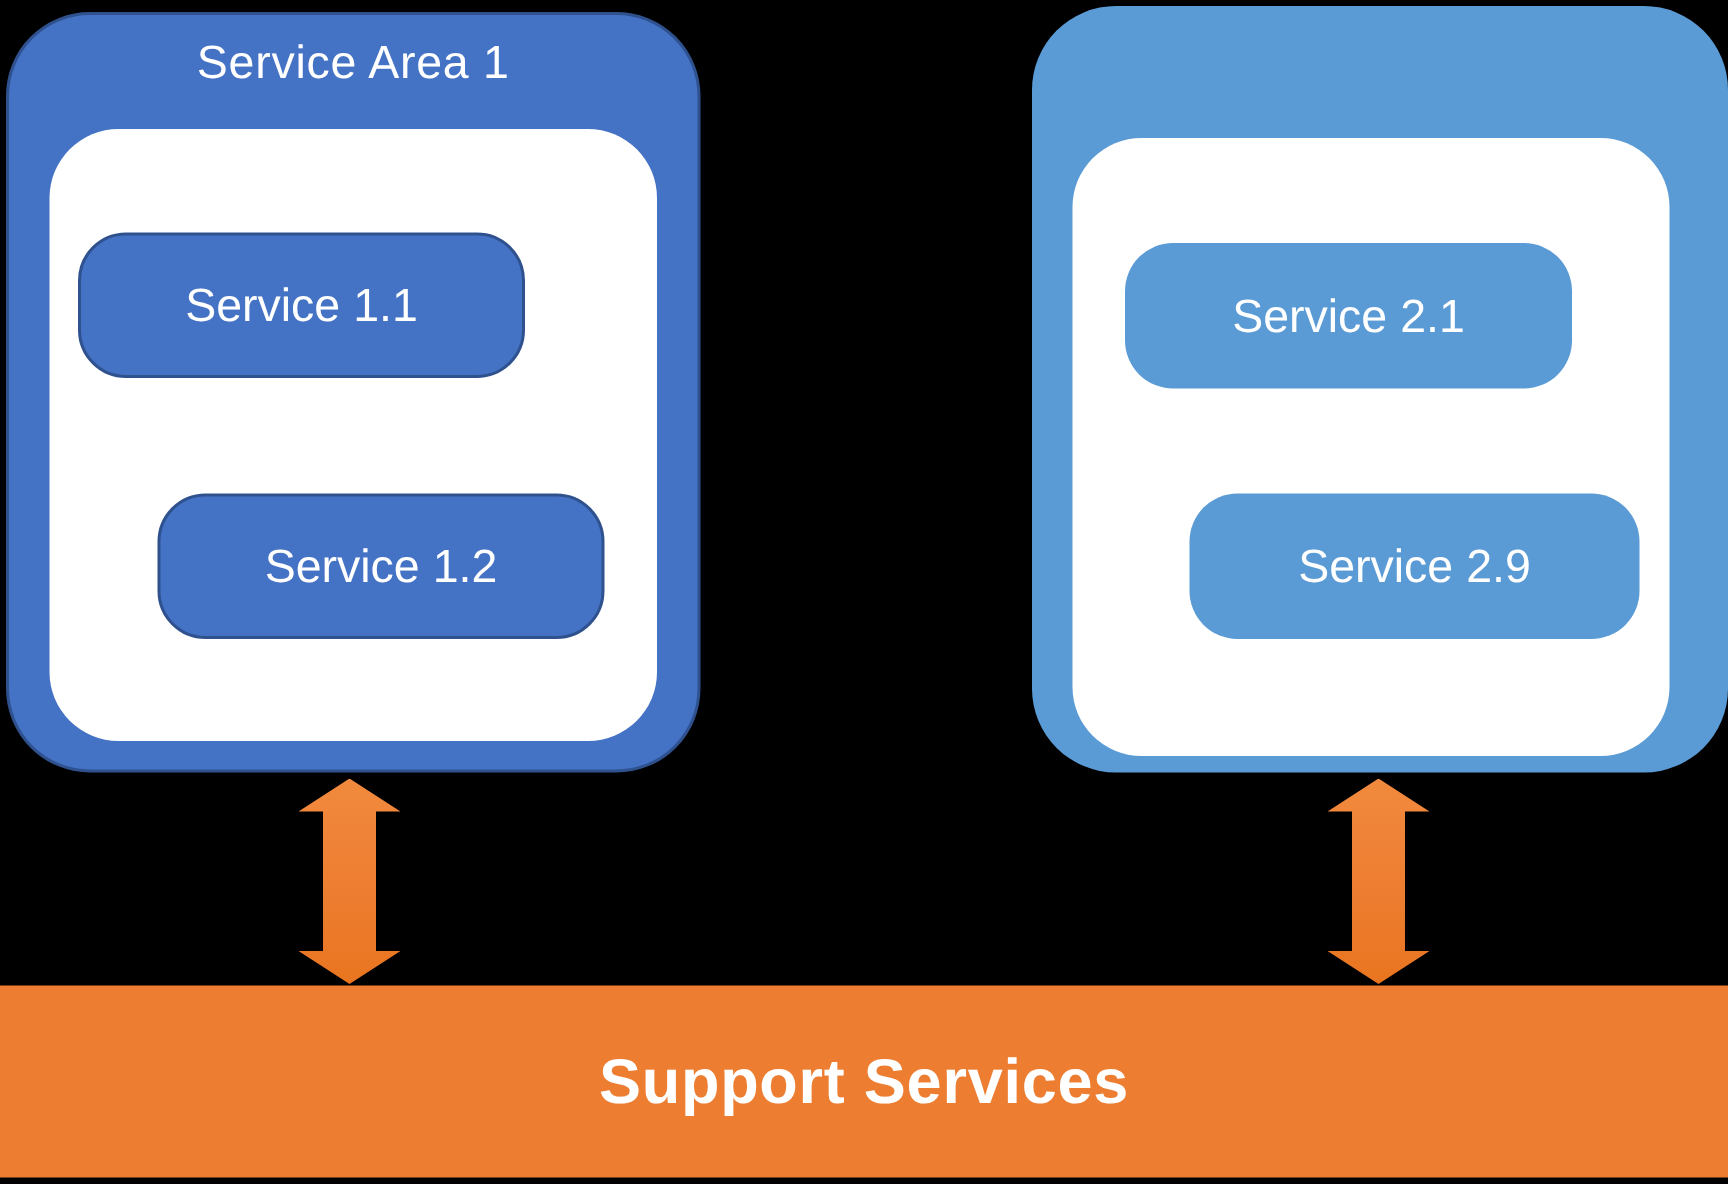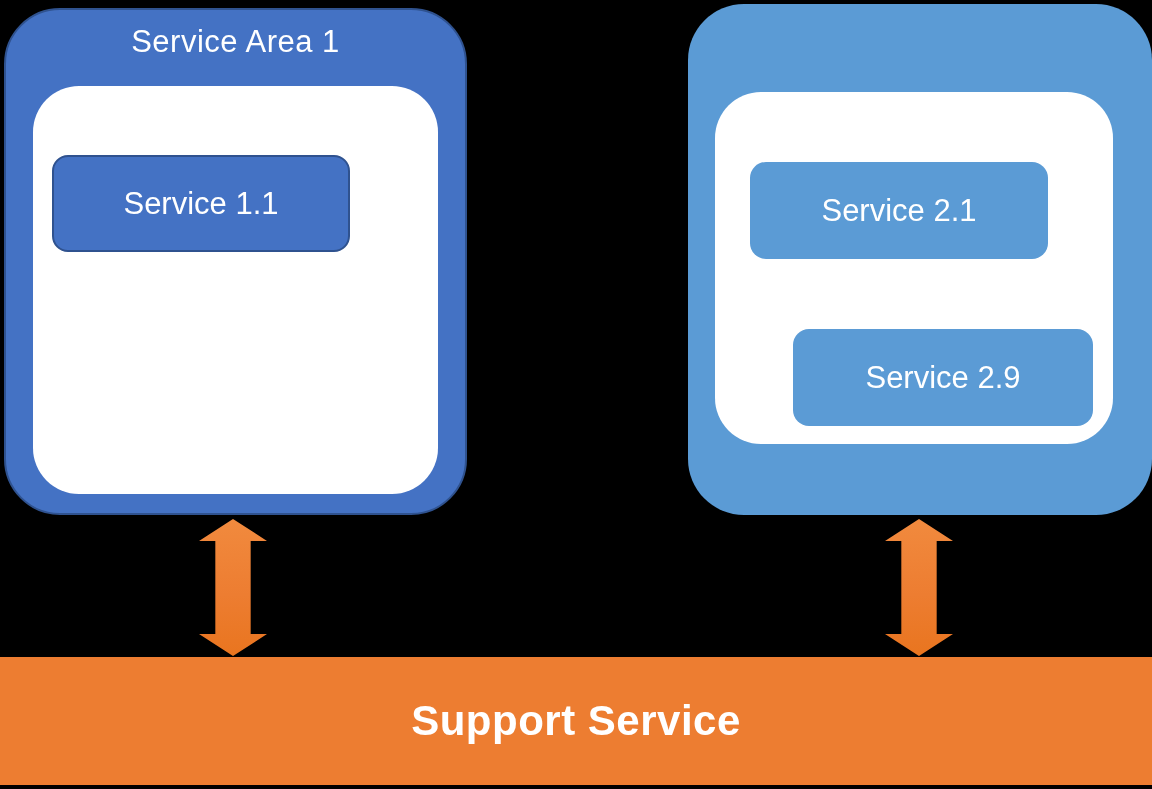--- a/index.html
+++ b/index.html
@@ -48,25 +48,25 @@
     font-size:31px;
     font-weight:400;
     letter-spacing:0.5px;
   }
   .inner-panel{
     position:absolute;
     background:var(--panel-fill);
     border-radius:46px;
   }
   .area1 .inner-panel{left:27px;top:76px;width:405px;height:408px;}
-  .area2 .inner-panel{left:27px;top:88px;width:398px;height:352px;}
+  .area2 .inner-panel{left:27px;top:88px;width:398px;height:412px;}
   .service-box{
     position:absolute;
     width:298px;height:97px;
-    border-radius:16px;
+    border-radius:32px;
     display:flex;align-items:center;justify-content:center;
     color:var(--text-white);
     font-size:31px;
   }
   .area1 .service-box{
     background:var(--area1-fill);
     border:2px solid var(--area1-border);
   }
   .area2 .service-box{
     background:var(--area2-fill);
@@ -101,34 +101,37 @@
 <body>
 
 <div class="canvas">
 
   <div class="service-area area1">
     <div class="area-title">Service Area 1</div>
     <div class="inner-panel">
       <div class="service-box first">
         <span>Service 1.1</span>
       </div>
+      <div class="service-box second">
+        <span>Service 1.2</span>
+      </div>
     </div>
   </div>
 
   <div class="service-area area2">
     <div class="inner-panel">
       <div class="service-box first">
         <span>Service 2.1</span>
       </div>
       <div class="service-box second">
         <span>Service 2.9</span>
       </div>
     </div>
   </div>
 
   <div class="double-arrow left"></div>
   <div class="double-arrow right"></div>
 
   <div class="support-bar">
-    <span class="label">Support Service</span>
+    <span class="label">Support Services</span>
   </div>
 
 </div>
 
 </body></html>

